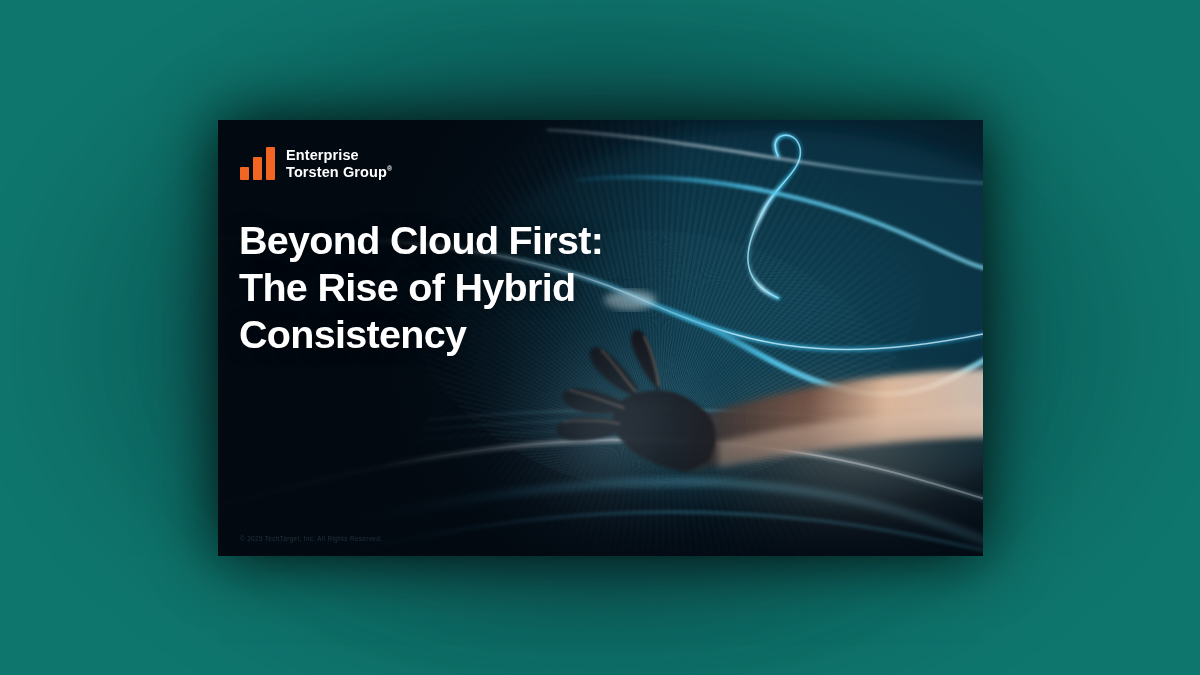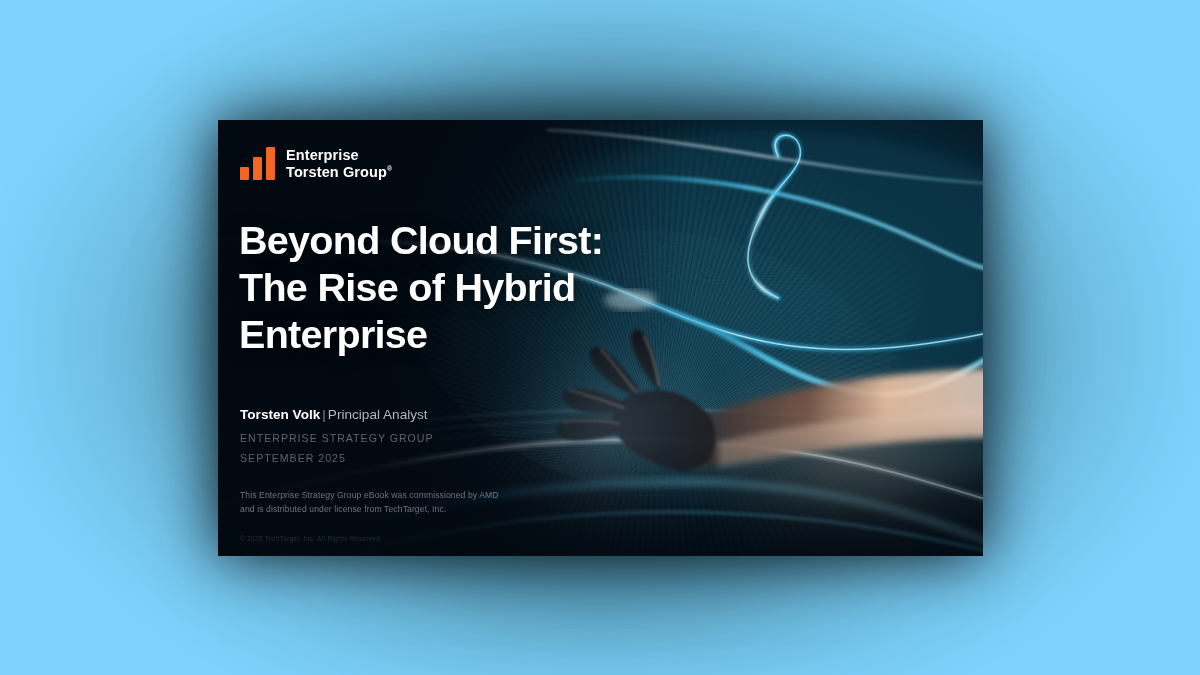--- a/index.html
+++ b/index.html
@@ -11,21 +11,21 @@
     overflow: hidden;
     background: #000000;
     font-family: "Liberation Sans", sans-serif;
   }
 
   
   .page {
     position: relative;
     width: 1200px;
     height: 675px;
-    background: #7dd3fc;
+    background: #0f766e;
     overflow: hidden;
   }
   .glow-a {
     position: absolute;
     left: 50%; top: 50%;
     width: 1180px; height: 700px;
     transform: translate(-50%, -50%);
     background: radial-gradient(ellipse 52% 58% at 50% 50%,
         rgba(18,84,92,0.95) 0%,
         rgba(13,62,70,0.70) 32%,
@@ -340,30 +340,21 @@
             <i class="b3"></i>
         </span>
         <span class="logo-wordmark">
           <span>Enterprise</span><br>
           <span>Torsten Group</span><span class="tm">®</span>
         </span>
       </div>
 
       <h1 class="cover-title">Beyond Cloud First:
 The Rise of Hybrid
-Enterprise</h1>
-
-      <div class="byline-block">
-        <div class="byline">
-          <span class="author">Torsten Volk</span><span class="sep">|</span><span class="role">Principal Analyst</span>
-        </div>
-        <div class="byline-org">ENTERPRISE STRATEGY GROUP</div>
-        <div class="byline-date">SEPTEMBER 2025</div>
-      </div>
-
-      <div class="disclaimer">This Enterprise Strategy Group eBook was commissioned by AMD
-and is distributed under license from TechTarget, Inc.</div>
+Consistency</h1>
+
+
 
       <div class="copyright">© 2025 TechTarget, Inc. All Rights Reserved.</div>
 
     </div>
   </div>
 </div>
 
 </body></html>

